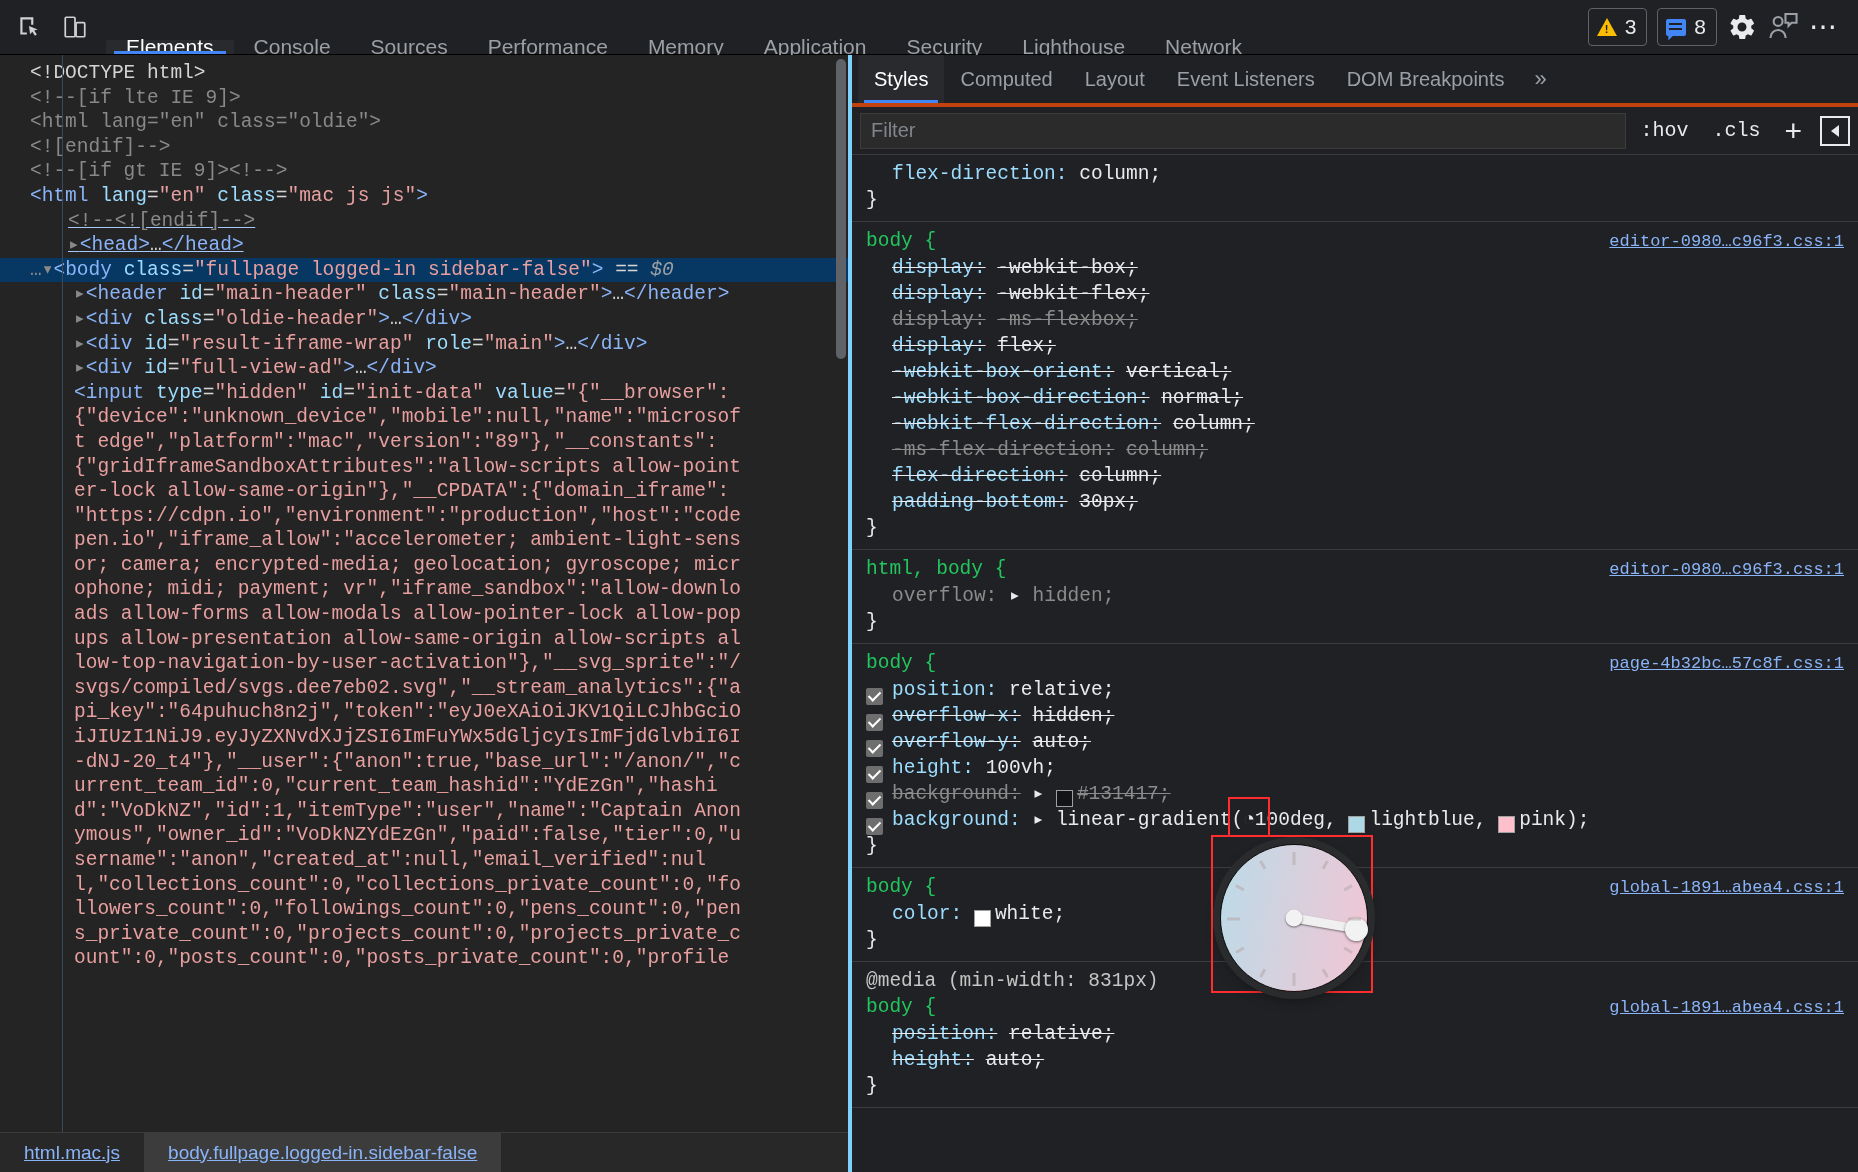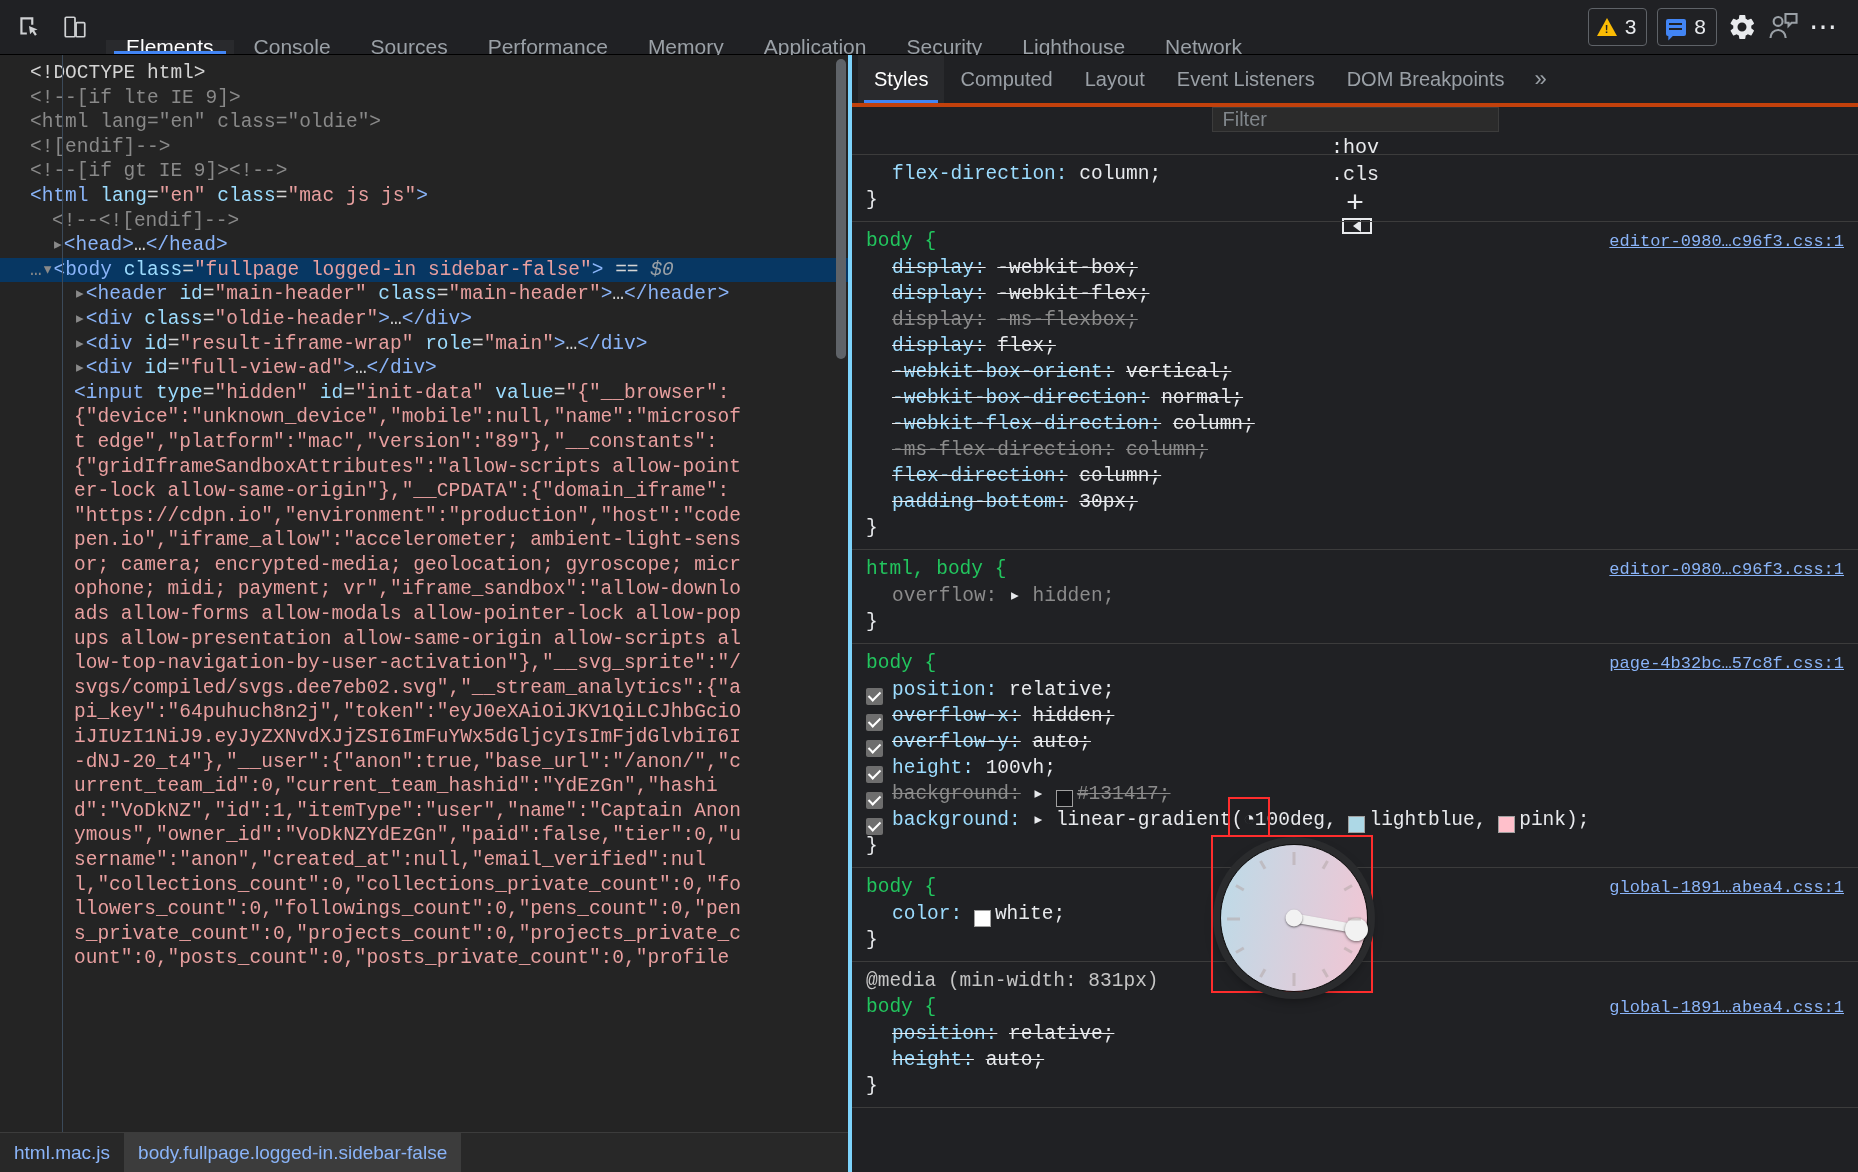--- a/index.html
+++ b/index.html
@@ -80,43 +80,43 @@
     flex: 1; overflow: hidden; position: relative;
     padding: 6px 0 0 0;
   }
   .dom-line {
     font-family: "Liberation Mono", monospace; font-size: 19.5px; line-height: 24.6px;
     white-space: pre; color: #a8c7fa;
     padding-left: 10px;
   }
   .dom-line.sel { background: #073763; }
   .ind1 { padding-left: 30px; }
-  .ind2 { padding-left: 52px; }
+  .ind2 { padding-left: 68px; text-decoration: underline; }
   .ind3 { padding-left: 74px; }
   .c-gray   { color: #898989; }
   .c-tag    { color: #8ab4f8; }
   .c-attr   { color: #9cdcfe; }
   .c-val    { color: #e89f9f; }
   .c-plain  { color: #d4d4d4; }
   .c-eq     { color: #d4d4d4; }
   .c-dollar { color: #9aa0a6; font-style: italic; }
   .guide {
     position: absolute; left: 62px; top: 0; bottom: 0; width: 1px; background: #3b4a5a;
   }
   .dom-scrollbar {
     position: absolute; right: 2px; top: 4px; width: 10px; height: 300px;
     background: #5f6368; border-radius: 5px;
   }
   .breadcrumb {
     height: 40px; background: #282828; display: flex; align-items: center;
     border-top: 1px solid #3c3c3c; font-size: 19px;
     font-family: "Liberation Sans", sans-serif;
   }
-  .crumb { padding: 0 14px; height: 100%; display: flex; align-items: center;
-           color: #8ab4f8; cursor: pointer; }
+  .crumb { padding: 0 24px; height: 100%; display: flex; align-items: center;
+           color: #8ab4f8; cursor: pointer; text-decoration: underline; }
   .crumb.active { background: #3c3c3c; }
 
   
   .styles-pane {
     flex: 1; background: #202124; display: flex; flex-direction: column;
     position: relative; overflow: hidden;
   }
   .styles-tabs {
     height: 52px; display: flex; align-items: stretch; background: #202124;
     border-bottom: 4px solid #c2410c; padding-left: 6px;
@@ -126,21 +126,21 @@
     color: #9aa0a6; cursor: pointer; position: relative; white-space: nowrap;
   }
   .stab.active { color: #fff; background: #292a2d; }
   .stab.active::after {
     content: ""; position: absolute; left: 6px; right: 6px; bottom: 0; height: 3px; background: #4285f4;
   }
   .chev { padding: 0 14px; display: flex; align-items: center; font-size: 22px; color: #9aa0a6; cursor: pointer;}
 
   .filter-row {
     height: 48px; display: flex; align-items: center; gap: 4px;
-    padding: 0 8px 0 8px; background: #202124; border-bottom: 1px solid #3c3c3c; flex-direction: column;
+    padding: 0 8px 0 8px; background: #202124; border-bottom: 1px solid #3c3c3c;
   }
   .filter-input {
     flex: 1; height: 36px; background: #2b2b2b; border: 1px solid #3c3c3c;
     color: #9aa0a6; font-size: 20px; padding: 0 10px; outline: none;
     font-family: "Liberation Sans", sans-serif;
   }
   .filter-input::placeholder { color: #80868b; }
   .fbtn { font-family:"Liberation Mono",monospace; font-size: 20px; color: #e8eaed;
           padding: 0 10px; cursor: pointer; }
   .plus { font-size: 30px; color: #e8eaed; padding: 0 10px; cursor: pointer; line-height: 24px;}

